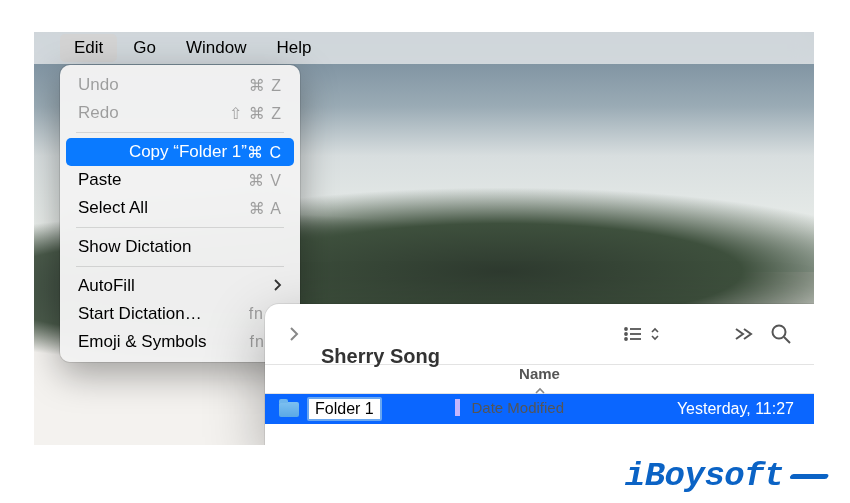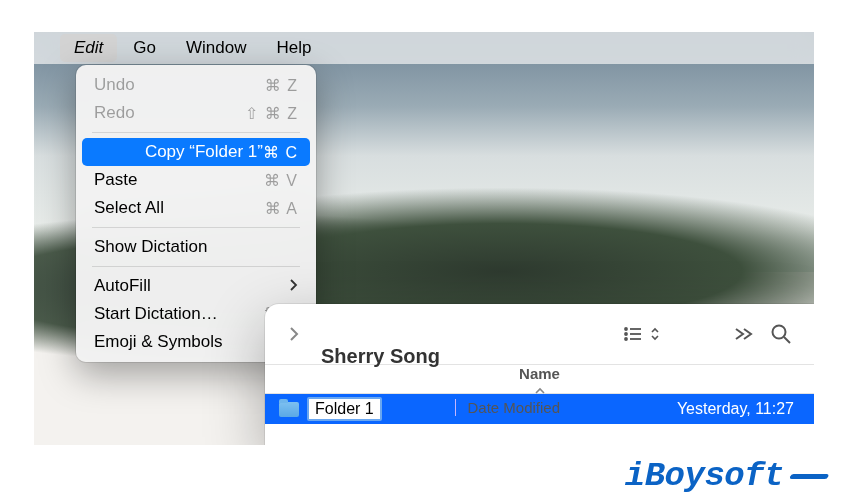--- a/index.html
+++ b/index.html
@@ -34,26 +34,26 @@
     background: rgba(245,245,245,0.7);
     backdrop-filter: blur(10px);
   }
   .menu-title {
     padding: 4px 14px;
     font-size: 17px;
     color: #000;
     border-radius: 5px;
     cursor: default;
   }
-  .menu-title.open { background: #d3d3d3; font-style: italic; }
+  .menu-title.open { background: #d3d3d3; }
 
   
   .dropdown {
     position: absolute;
-    top: 33px; left: 42px;
+    top: 33px; left: 26px;
     width: 240px;
     background: rgba(242,242,242,0.98);
     border-radius: 10px;
     box-shadow: 0 0 0 1px rgba(0,0,0,0.1), 0 12px 36px rgba(0,0,0,0.35);
     padding: 6px;
     backdrop-filter: blur(20px);
   }
   .menu-item {
     display: flex;
     align-items: center;
@@ -97,21 +97,21 @@
     border-top: 1px solid #e3e3e3;
     border-bottom: 1px solid #e3e3e3;
     background: #fff;
     padding: 0 18px;
     font-size: 15px;
     color: #555;
     flex-direction: column;
   }
   .col-name { flex: 1; font-weight: 600; }
   .col-sort { width: 26px; text-align:center; color:#888;}
-  .col-date { width: 170px; padding-left: 12px; border-left: 1px solid #c4b5fd; }
+  .col-date { width: 170px; padding-left: 12px; border-left: 5px solid #c4b5fd; }
 
   .row {
     display: flex;
     align-items: center;
     height: 30px;
     background: #0a66ff;
     color: #fff;
     font-size: 16px;
   }
   .row .icon-slot { width:40px; display:flex; align-items:center; justify-content:flex-end; padding-right:6px;}

